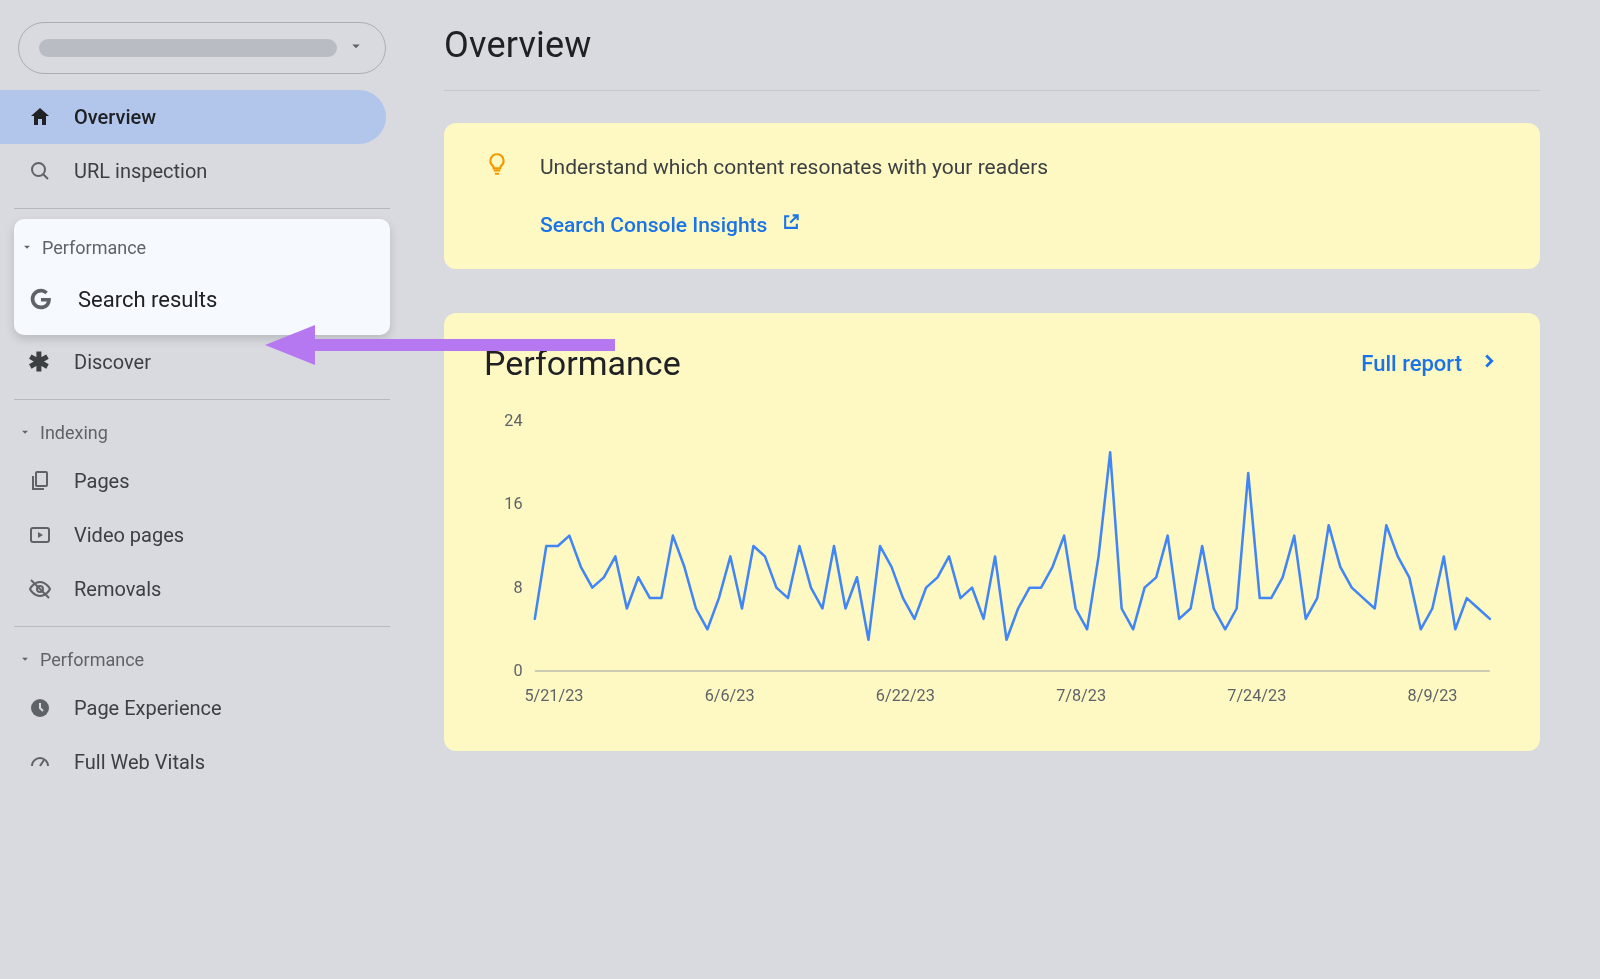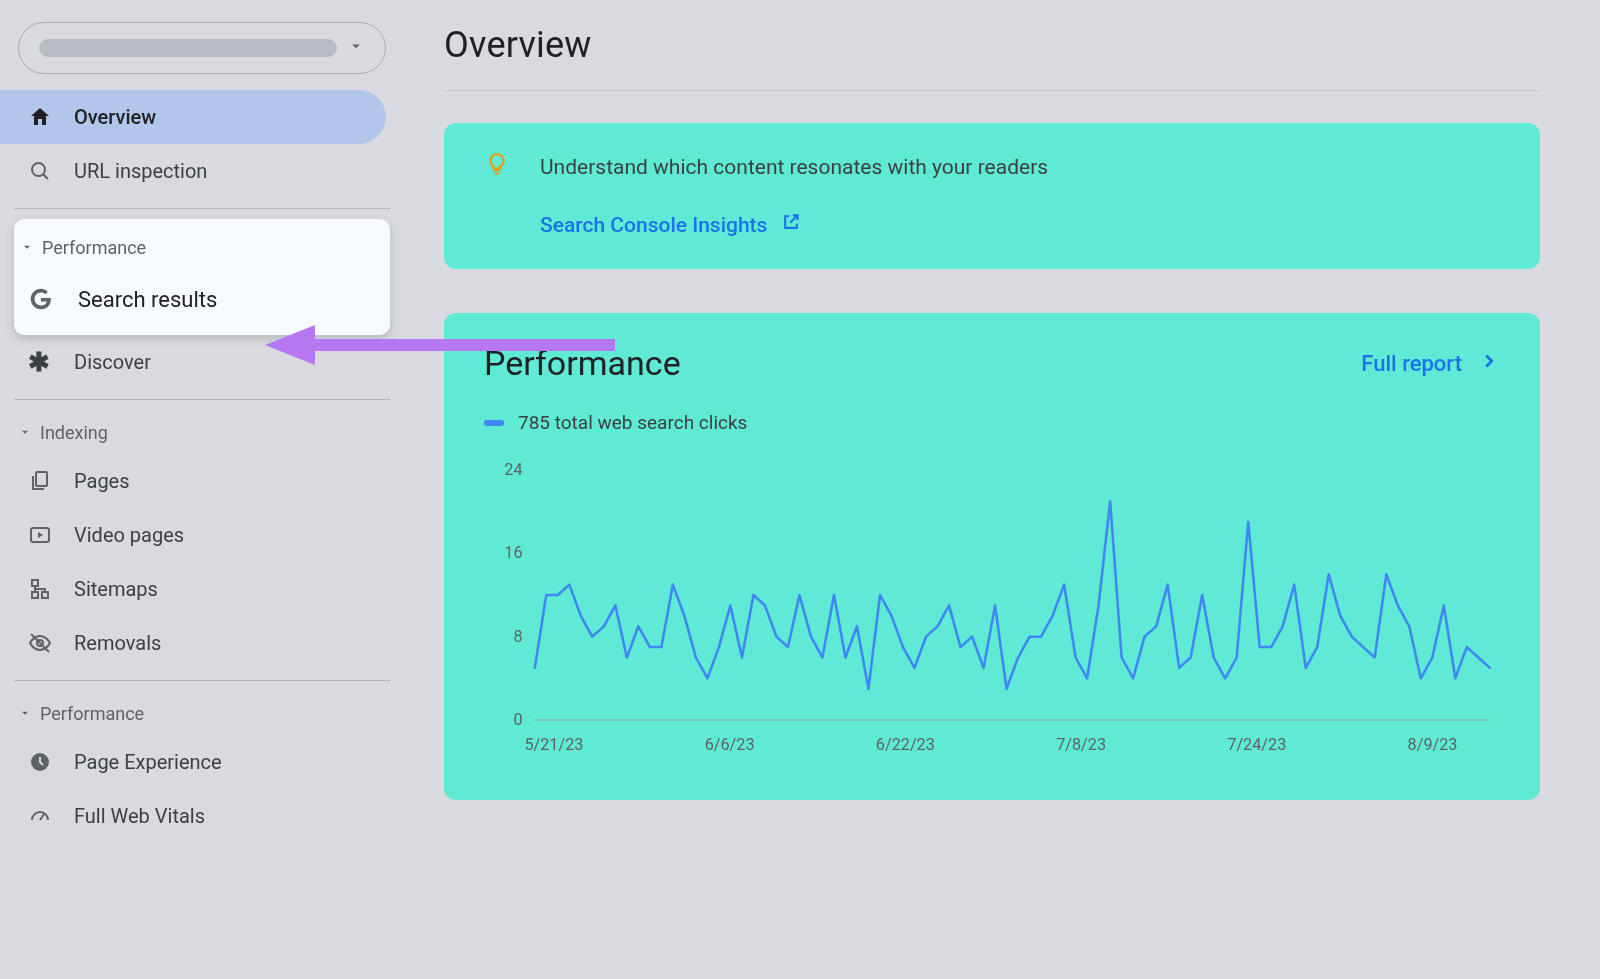--- a/index.html
+++ b/index.html
@@ -104,21 +104,21 @@
   h1.page-title {
     font-size: 36px;
     font-weight: 400;
     color: #202124;
     margin-bottom: 24px;
     letter-spacing: .2px;
   }
   .title-divider { height: 1px; background: #c4c7cd; margin-bottom: 32px; }
 
   .card {
-    background: #5eead4;
+    background: #fef9c3;
     border-radius: 12px;
     margin-bottom: 44px;
   }
   .insights-card { padding: 28px 40px 32px 40px; }
   .insights-row1 { display: flex; align-items: center; font-size: 21px; color: #3c4043; }
   .insights-row1 .bulb { margin-right: 30px; color: #f29900; }
   .insights-link-row {
     margin-top: 30px;
     padding-left: 56px;
     display: flex;
@@ -256,31 +256,20 @@
     <span>Pages</span>
   </div>
   <div class="nav-item">
     <span class="icon">
       <svg width="24" height="24" viewBox="0 0 24 24" fill="none" stroke="#5f6368" stroke-width="2">
           <rect x="3" y="5" width="18" height="14" rx="2"></rect>
           <path d="M10 9l5 3-5 3z" fill="#5f6368" stroke="none"></path>
         </svg>
     </span>
     <span>Video pages</span>
-  </div>
-  <div class="nav-item">
-    <span class="icon">
-      <svg width="24" height="24" viewBox="0 0 24 24" fill="none" stroke="#5f6368" stroke-width="2">
-          <rect x="4" y="3" width="6" height="6"></rect>
-          <rect x="4" y="15" width="6" height="6"></rect>
-          <rect x="14" y="15" width="6" height="6"></rect>
-          <path d="M7 9v3h10v3M7 12v3"></path>
-        </svg>
-    </span>
-    <span>Sitemaps</span>
   </div>
   <div class="nav-item">
     <span class="icon">
       <svg width="24" height="24" viewBox="0 0 24 24" fill="none" stroke="#5f6368" stroke-width="2">
           <path d="M2 12s3.5-7 10-7 10 7 10 7-3.5 7-10 7S2 12 2 12z"></path>
           <circle cx="12" cy="12" r="3"></circle>
           <line x1="3" y1="3" x2="21" y2="21"></line>
         </svg>
     </span>
     <span>Removals</span>
@@ -349,24 +338,20 @@
       <div class="full-report">
         <span>Full report</span>
         <span class="chev">
           <svg width="22" height="22" viewBox="0 0 24 24">
               <path d="M9 6l6 6-6 6" fill="none" stroke="#1a73e8" stroke-width="3"></path>
             </svg>
         </span>
       </div>
     </div>
 
-    <div class="legend">
-      <span class="swatch"></span>
-      <span>785 total web search clicks</span>
-    </div>
 
     <div class="chart-wrap">
       <svg id="perf-chart" viewBox="0 0 1000 300" preserveAspectRatio="none">
           <text x="38" y="265" class="y-tick-label">0</text>
           <text x="38" y="181.66666666666669" class="y-tick-label">8</text>
           <text x="38" y="98.33333333333334" class="y-tick-label">16</text>
           <text x="38" y="15" class="y-tick-label">24</text>
           <line x1="50" x2="990" y1="260" y2="260" class="axis-line"></line>
           <path d="M50.0 207.9 L61.3 135.0 L72.7 135.0 L84.0 124.6 L95.3 155.8 L106.6 176.7 L118.0 166.3 L129.3 145.4 L140.6 197.5 L151.9 166.3 L163.3 187.1 L174.6 187.1 L185.9 124.6 L197.2 155.8 L208.6 197.5 L219.9 218.3 L231.2 187.1 L242.5 145.4 L253.9 197.5 L265.2 135.0 L276.5 145.4 L287.8 176.7 L299.2 187.1 L310.5 135.0 L321.8 176.7 L333.1 197.5 L344.5 135.0 L355.8 197.5 L367.1 166.3 L378.4 228.8 L389.8 135.0 L401.1 155.8 L412.4 187.1 L423.7 207.9 L435.1 176.7 L446.4 166.3 L457.7 145.4 L469.0 187.1 L480.4 176.7 L491.7 207.9 L503.0 145.4 L514.3 228.8 L525.7 197.5 L537.0 176.7 L548.3 176.7 L559.6 155.8 L571.0 124.6 L582.3 197.5 L593.6 218.3 L604.9 145.4 L616.3 41.3 L627.6 197.5 L638.9 218.3 L650.2 176.7 L661.6 166.3 L672.9 124.6 L684.2 207.9 L695.5 197.5 L706.9 135.0 L718.2 197.5 L729.5 218.3 L740.8 197.5 L752.2 62.1 L763.5 187.1 L774.8 187.1 L786.1 166.3 L797.5 124.6 L808.8 207.9 L820.1 187.1 L831.4 114.2 L842.8 155.8 L854.1 176.7 L865.4 187.1 L876.7 197.5 L888.1 114.2 L899.4 145.4 L910.7 166.3 L922.0 218.3 L933.4 197.5 L944.7 145.4 L956.0 218.3 L967.3 187.1 L978.7 197.5 L990.0 207.9 " class="series-line"></path>
           <text x="68.8" y="290" class="x-tick-label">5/21/23</text>

